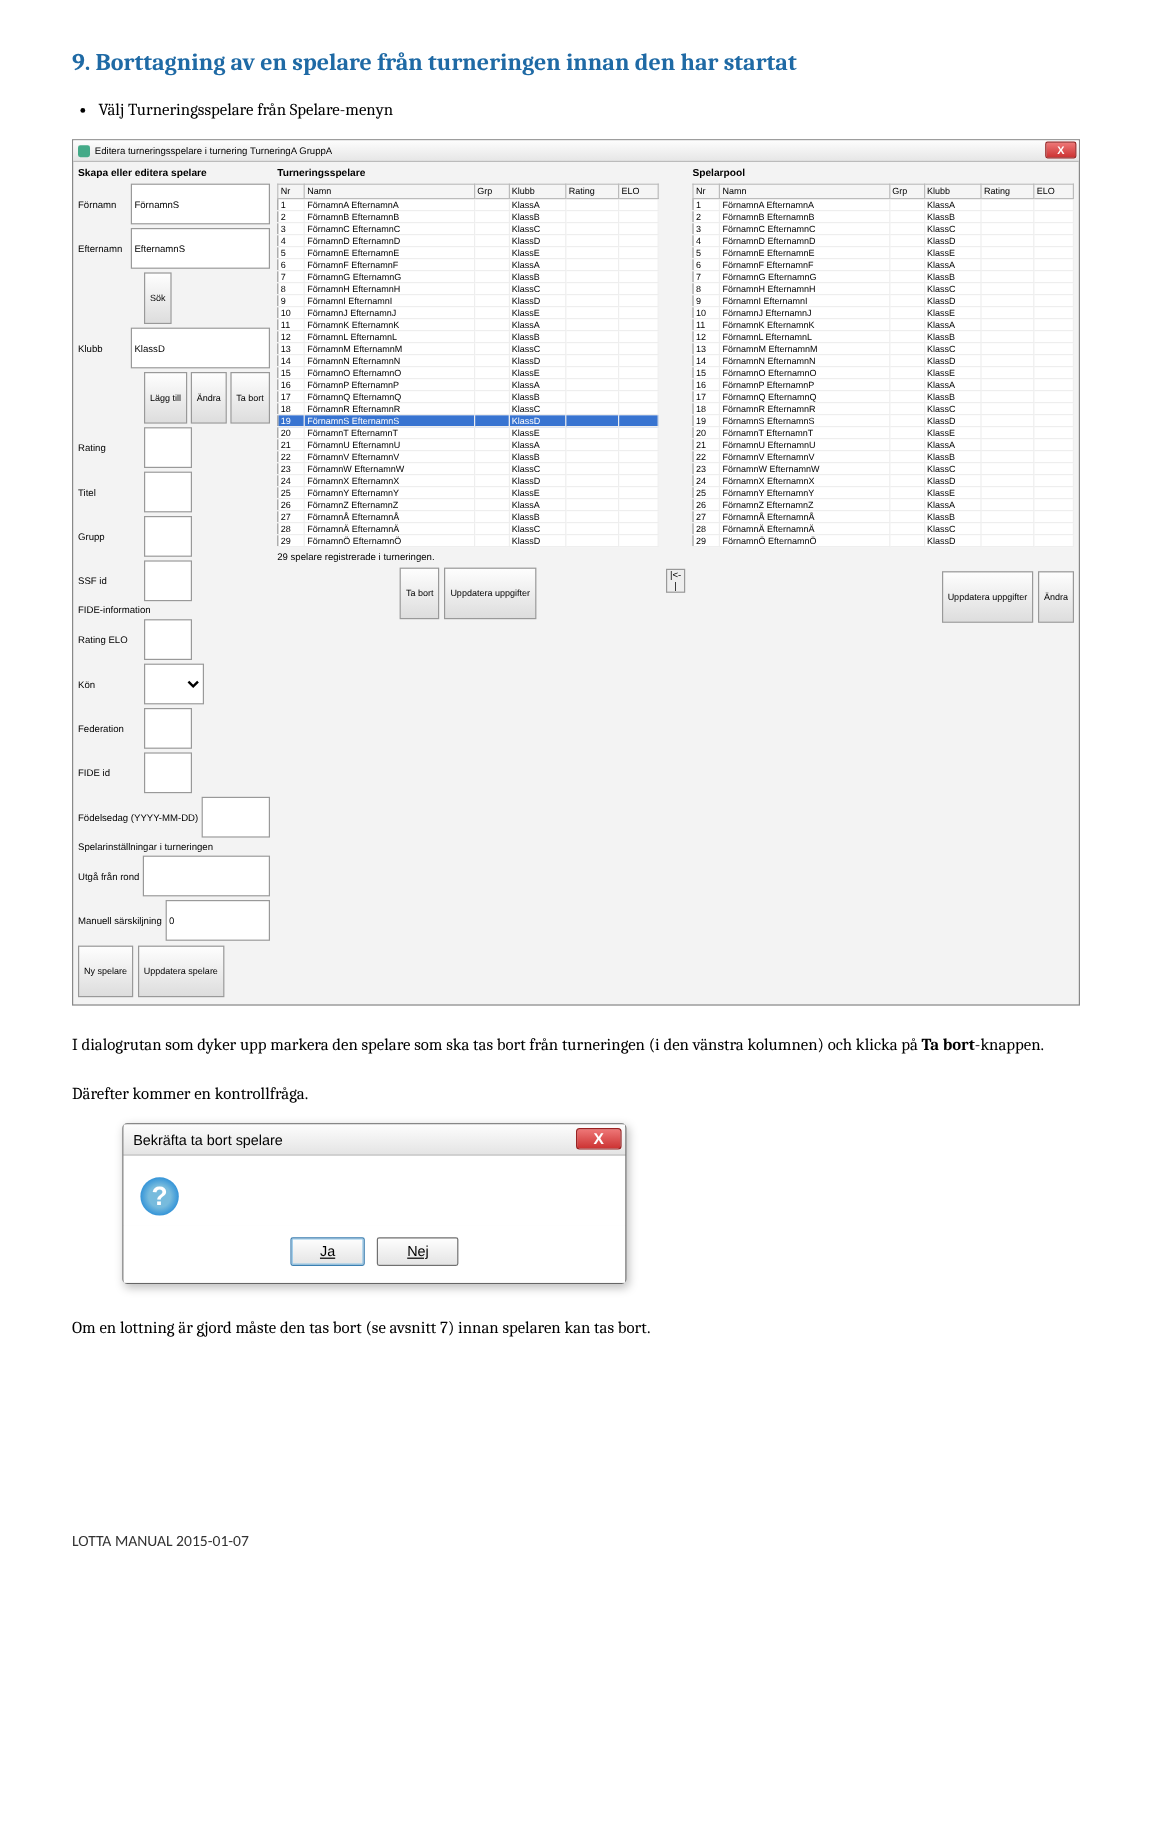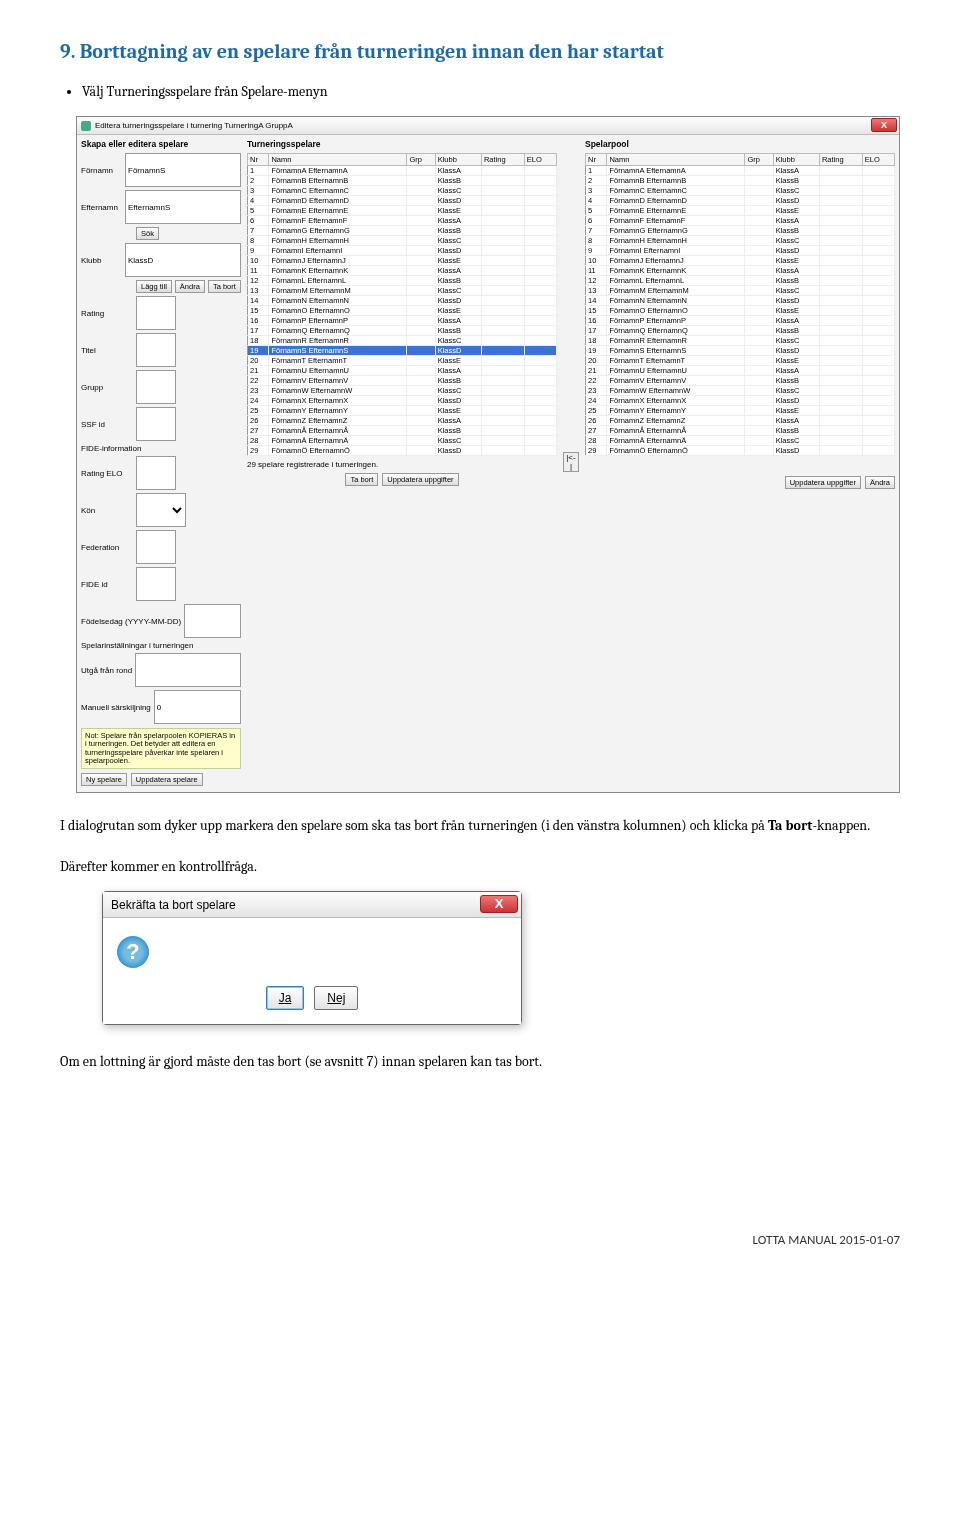--- a/index.html
+++ b/index.html
@@ -27,21 +27,20 @@
     line-height: 1.5;
   }
   .screenshot {
     border: 1px solid #888;
     background: #f3f3f3;
     font-family: Tahoma, Arial, sans-serif;
     font-size: 8px;
     color: #000;
     margin-bottom: 22px;
     position: relative;
-    margin-left: 16px;
   }
   .win-titlebar {
     background: linear-gradient(#fdfdfd, #e6e6e6);
     border-bottom: 1px solid #bbb;
     height: 18px;
     display: flex;
     align-items: center;
     padding-left: 4px;
     position: relative;
   }
@@ -79,21 +78,21 @@
   }
   .form-row { display: flex; align-items: center; gap: 3px; margin-bottom: 3px; }
   .form-row label { width: 52px; font-size: 8px; white-space: nowrap; }
   .form-row input, .form-row select {
     border: 1px solid #999; background: #fff;
     font-size: 8px; padding: 16px 2px;
     height: 12px; flex: 1;
   }
   .minibtn {
     border: 1px solid #999; background: linear-gradient(#fefefe,#ddd);
-    font-size: 7.5px; padding: 1px 4px;
+    font-size: 7.5px; padding: 16px 4px;
   }
   .notebox {
     background: #ffffcc; border: 1px solid #cc9;
     padding: 3px; font-size: 7.5px; margin-top: 4px;
     line-height: 1.1;
   }
   table.grid {
     width: 100%; border-collapse: collapse; background: #fff;
     border: 1px solid #999;
   }
@@ -164,30 +163,30 @@
     flex-shrink: 0;
   }
   .d2-msg { font-size: 12px; color: #222; padding-top: 6px; }
   .d2-btnrow {
     display: flex; justify-content: center; gap: 10px;
     padding: 10px 0 14px 0; background: #fff;
   }
   .d2-btn {
     border: 1px solid #707070;
     background: linear-gradient(#fefefe, #e4e4e4);
-    padding: 4px 12px; font-size: 12px;
+    padding: 4px 24px; font-size: 12px;
     border-radius: 2px;
     text-decoration: underline;
   }
   .d2-btn.default {
     border: 1px solid #3c7fb1;
     box-shadow: 0 0 0 1px #8ec5e8 inset;
   }
   .footer {
-    text-align: right;
+    text-align: left;
     font-family: Calibri, Arial, sans-serif;
     font-size: 13px;
     color: #333;
     margin-top: 160px;
   }
 </style>
 </head>
 <body>
 
 <h2 class="section-title">9. Borttagning av en spelare från turneringen innan den har startat</h2>
@@ -271,22 +270,20 @@
           <label style="width:auto">Spelarinställningar i turneringen</label>
         </div>
       <div class="form-row">
           <label style="width:auto">Utgå från rond</label>
           <input style="width: 30px;">
         </div>
       <div class="form-row">
           <label style="width:auto">Manuell särskiljning</label>
           <input style="width: 20px;" value="0">
         </div>
-      <div class="notebox">Not: Spelare från spelarpoolen KOPIERAS in i turneringen.
-Det betyder att editera en turneringsspelare påverkar inte spelaren i spelarpoolen.</div>
       <div class="foot-row">
         <button class="minibtn">Ny spelare</button>
         <button class="minibtn">Uppdatera spelare</button>
       </div>
     </div>
 
     <div class="col-mid">
       <div class="col-head">Turneringsspelare</div>
       <table class="grid" id="mid-table">
         <thead>

